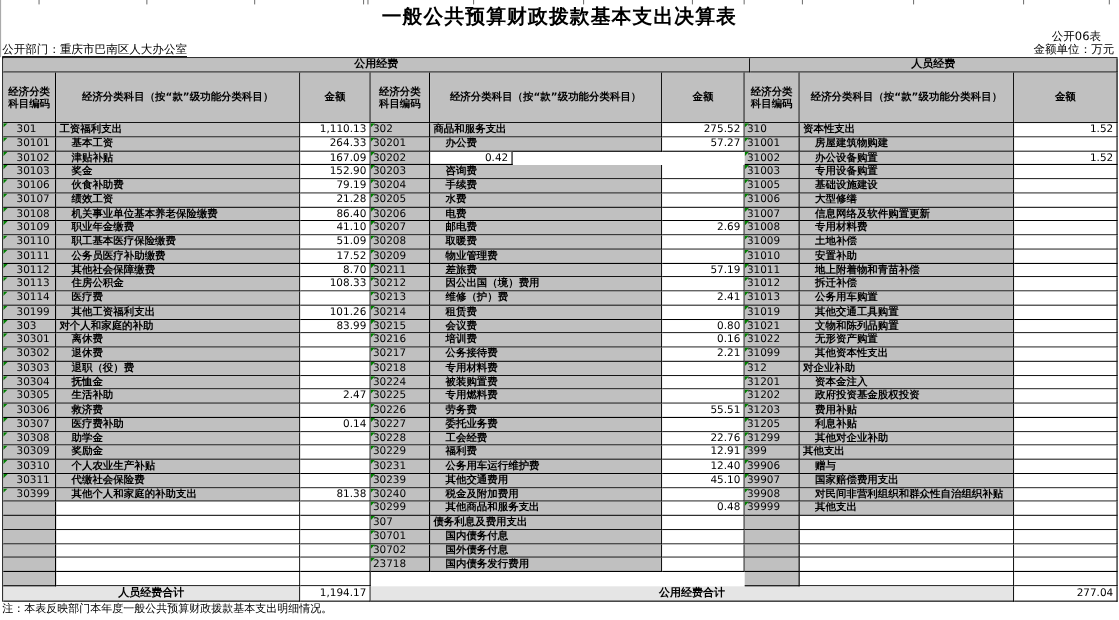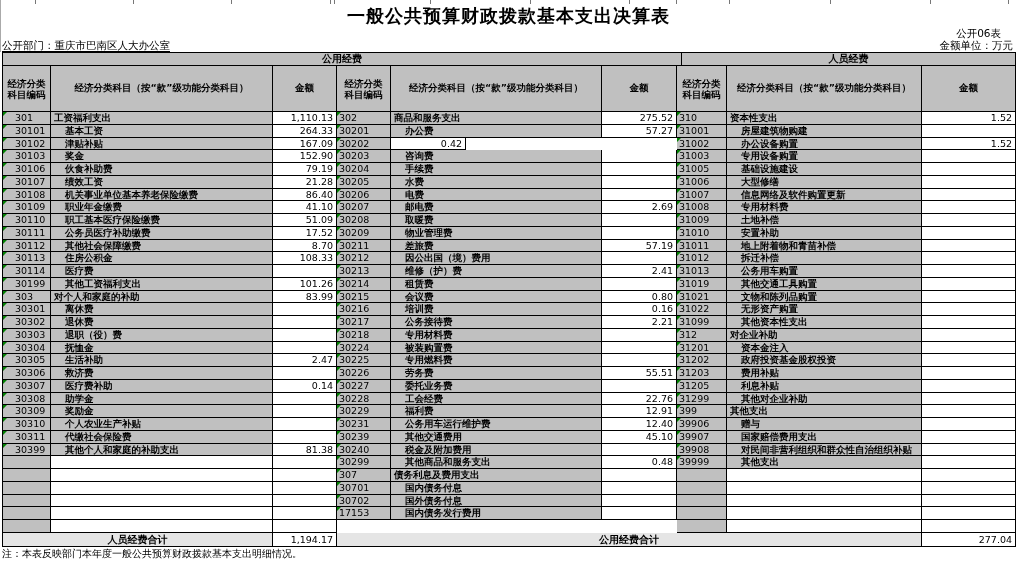--- a/index.html
+++ b/index.html
@@ -405,21 +405,21 @@
           <div class="cell c code has-code">30701</div>
           <div class="cell c name ind">国内债务付息</div>
           <div class="cell c amt"></div>
         </div>
         <div class="r">
           <div class="cell c code has-code">30702</div>
           <div class="cell c name ind">国外债务付息</div>
           <div class="cell c amt"></div>
         </div>
         <div class="r">
-          <div class="cell c code has-code">17153</div>
+          <div class="cell c code has-code">23718</div>
           <div class="cell c name ind">国内债务发行费用</div>
           <div class="cell c amt"></div>
         </div>
       </div>
     <div class="gcol g3">
         <div class="r">
           <div class="cell c code has-code">310</div>
           <div class="cell c name">资本性支出</div>
           <div class="cell c amt">1.52</div>
         </div>

